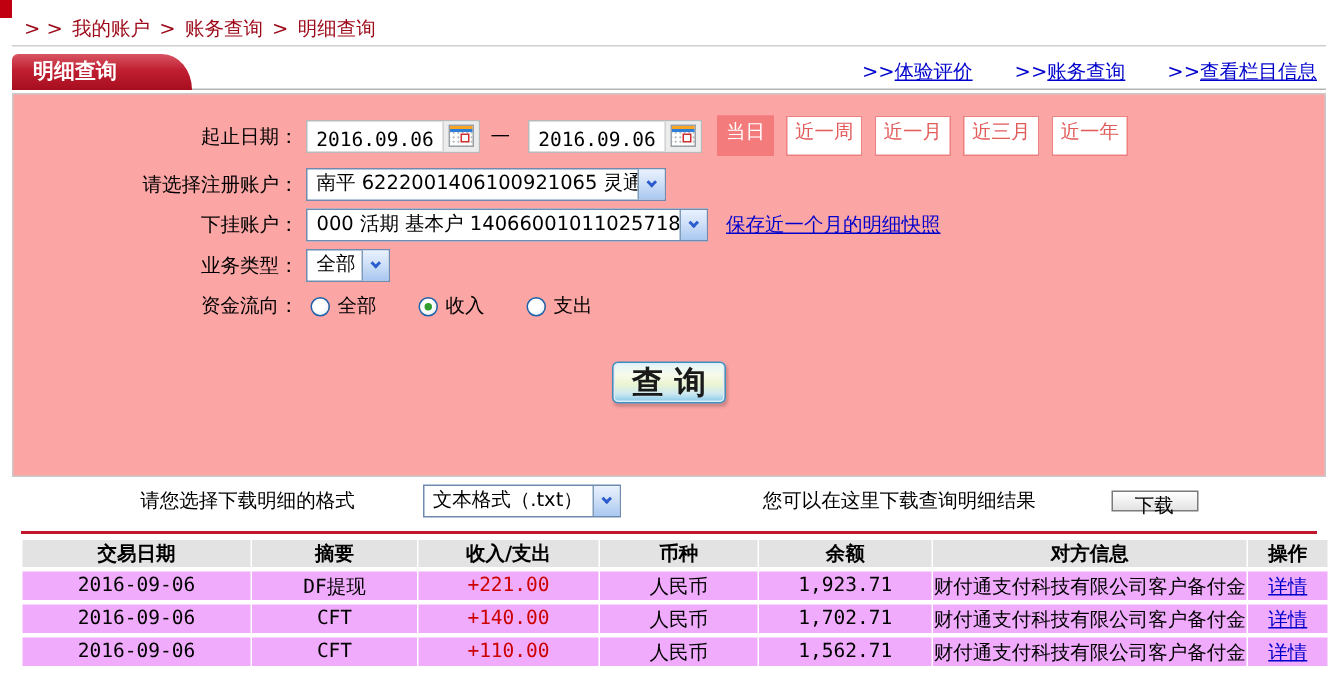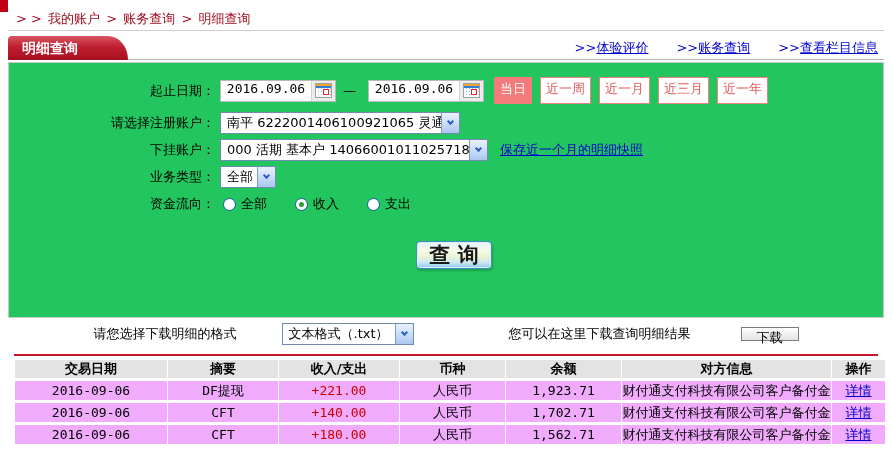--- a/index.html
+++ b/index.html
@@ -21,26 +21,26 @@
          background:linear-gradient(180deg,#d85563 0%,#c01f31 45%,#a70e1f 100%);
          border-radius:4px 0 0 0; }
   .tab::after { content:''; position:absolute; right:-20px; top:0; width:20px; height:24px;
          background:linear-gradient(180deg,#d85563 0%,#c01f31 45%,#a70e1f 100%);
          border-top-right-radius:100% 100%; }
   .toplinks { position:absolute; right:6px; top:3px; display:flex; gap:28px; }
   .toplinks a { color:#0000cc; text-decoration:none; white-space:nowrap; }
   .toplinks a u { text-decoration:underline; }
 
   
-  .formbox { margin:2px 8px 0; height:256px; border:1px solid #c9c9c9; background:#22c55e; padding-top:14px;padding-left:16px; }
+  .formbox { margin:2px 8px 0; height:256px; border:1px solid #c9c9c9; background:#fca5a5; padding-top:14px; }
   .frow { display:flex; align-items:center; margin-bottom:5px; min-height:22px; }
   .frow.daterow { margin-bottom:8px; }
   .flabel { width:190px; text-align:right; white-space:nowrap; }
 
-  .datefield { display:flex; align-items:flex-start; height:22px; border:1px solid #b9b9b9; background:#fff; margin-left:5px; }
+  .datefield { display:flex; align-items:flex-end; height:22px; border:1px solid #b9b9b9; background:#fff; margin-left:5px; }
   .dateval { width:90px; text-align:center; font-family:"DejaVu Sans Mono","Liberation Mono",monospace; font-size:13px; }
   .calbtn { width:24px; height:20px; background:#ececec; border-left:1px solid #d2d2d2;
             display:flex; align-items:center; justify-content:center; cursor:pointer; }
   .cal { position:relative; width:17px; height:15px; border:1px solid #9aa0a6; background:#fff;
          background-image:radial-gradient(circle,#b9b9b9 32%,transparent 40%);
          background-size:3px 3px; background-position:1px 6px; }
   .cal::before { content:''; position:absolute; top:0; left:0; right:0; height:4px;
          background:linear-gradient(180deg,#f6a623 50%,#2f7ed8 50%); }
   .cal::after { content:''; position:absolute; right:2px; bottom:2px; width:4px; height:4px;
          border:1px solid #d03030; background:#fff; }
@@ -248,21 +248,21 @@
           <td class="mono">CFT</td>
           <td class="mono amt">+140.00</td>
           <td>人民币</td>
           <td class="mono">1,702.71</td>
           <td>财付通支付科技有限公司客户备付金</td>
           <td><a href="#">详情</a></td>
         </tr>
         <tr>
           <td class="mono">2016-09-06</td>
           <td class="mono">CFT</td>
-          <td class="mono amt">+180.00</td>
+          <td class="mono amt">+110.00</td>
           <td>人民币</td>
           <td class="mono">1,562.71</td>
           <td>财付通支付科技有限公司客户备付金</td>
           <td><a href="#">详情</a></td>
         </tr>
       </tbody>
     </table>
   </div>
 </div>
 

